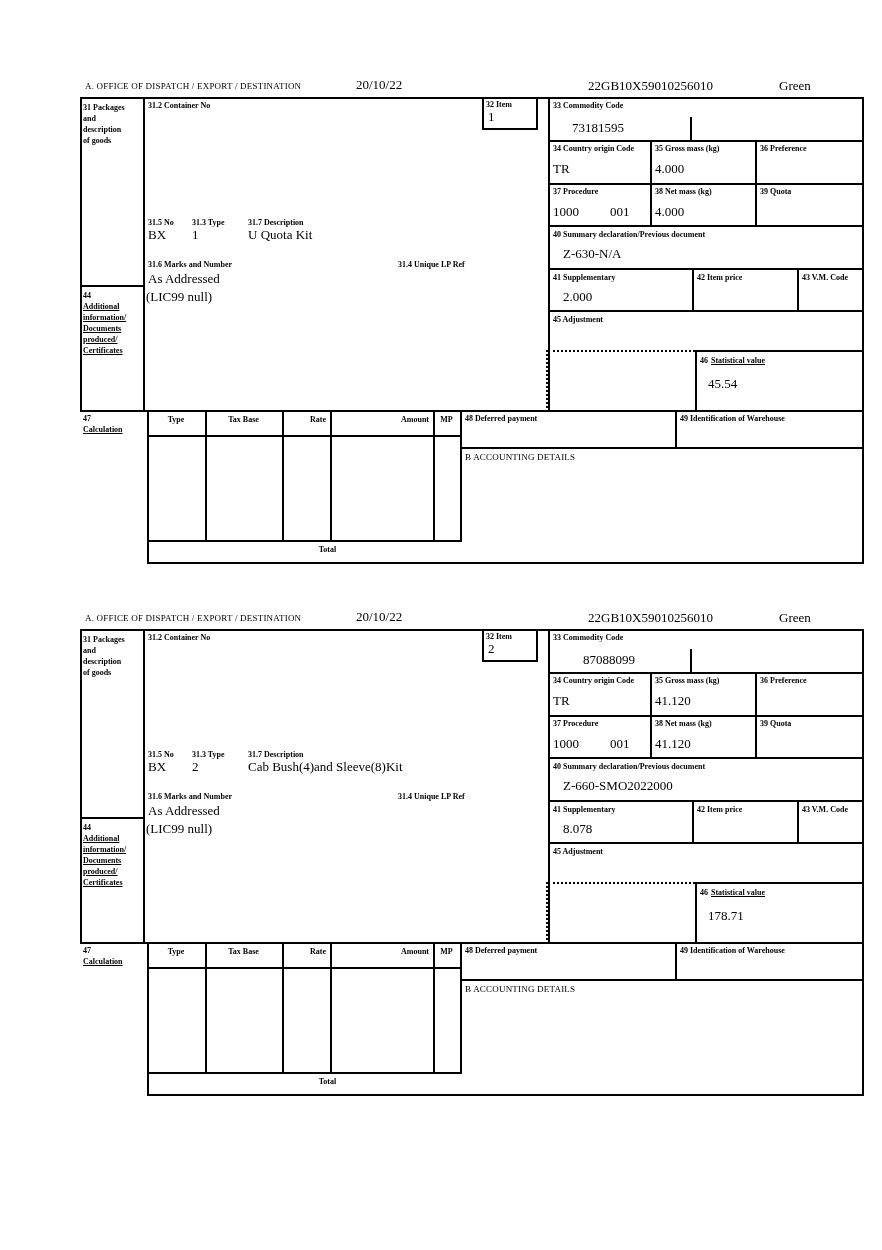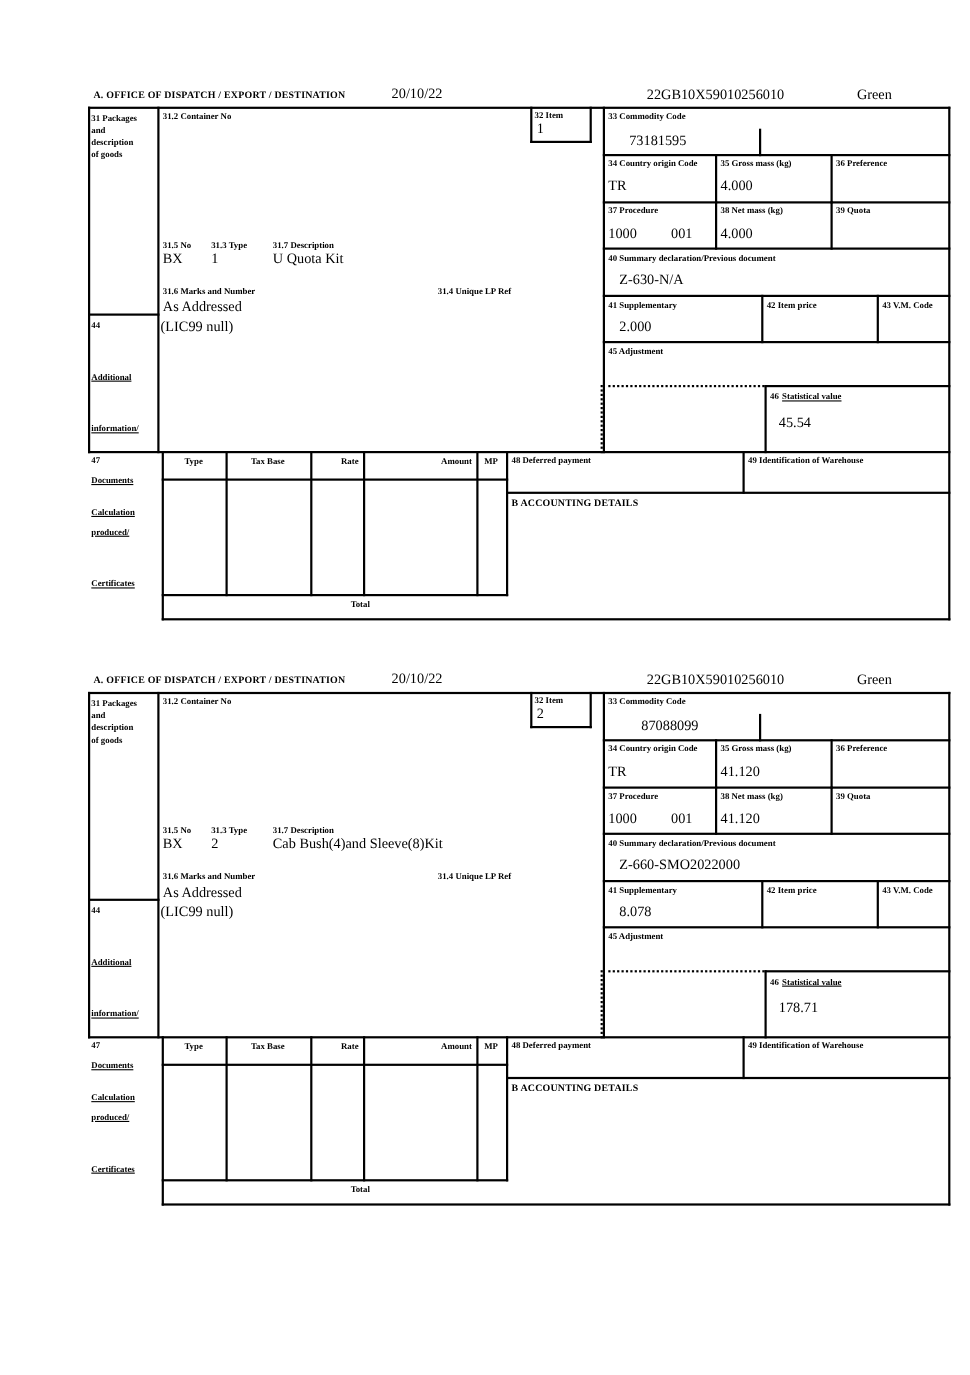--- a/index.html
+++ b/index.html
@@ -4,22 +4,22 @@
 <style>
   html,body{margin:0;padding:0;}
   body{width:882px;height:1250px;background:#ffffff;color:#000;
        font-family:"Liberation Serif","DejaVu Serif",serif;position:relative;overflow:hidden;}
   .sec{position:absolute;left:80px;width:784px;height:492px;}
   .ln{position:absolute;background:#000;}
   .dh{position:absolute;border-top:2px dotted #000;height:0;}
   .dv{position:absolute;border-left:2px dotted #000;width:0;}
   .lb{position:absolute;font-size:8px;font-weight:bold;white-space:nowrap;line-height:10px;}
   .vl{position:absolute;font-size:13px;white-space:nowrap;line-height:15px;}
-  .hd{position:absolute;font-size:9px;font-weight:bold;white-space:nowrap;letter-spacing:.2px;}
-  .u{text-decoration:underline;margin-top:36px;}
+  .hd{position:absolute;font-size:9px;font-weight:normal;white-space:nowrap;letter-spacing:.2px;}
+  .u{text-decoration:underline;}
   .ml div{line-height:11px;}
 </style>
 </head>
 <body>
 
 <div class="sec" style="top:75px">
 
   <div class="hd" style="left:5px;top:6px">A.  OFFICE OF DISPATCH / EXPORT / DESTINATION</div>
   <div class="vl" style="left:276px;top:2px">20/10/22</div>
   <div class="vl" style="left:508px;top:3px">22GB10X59010256010</div>

